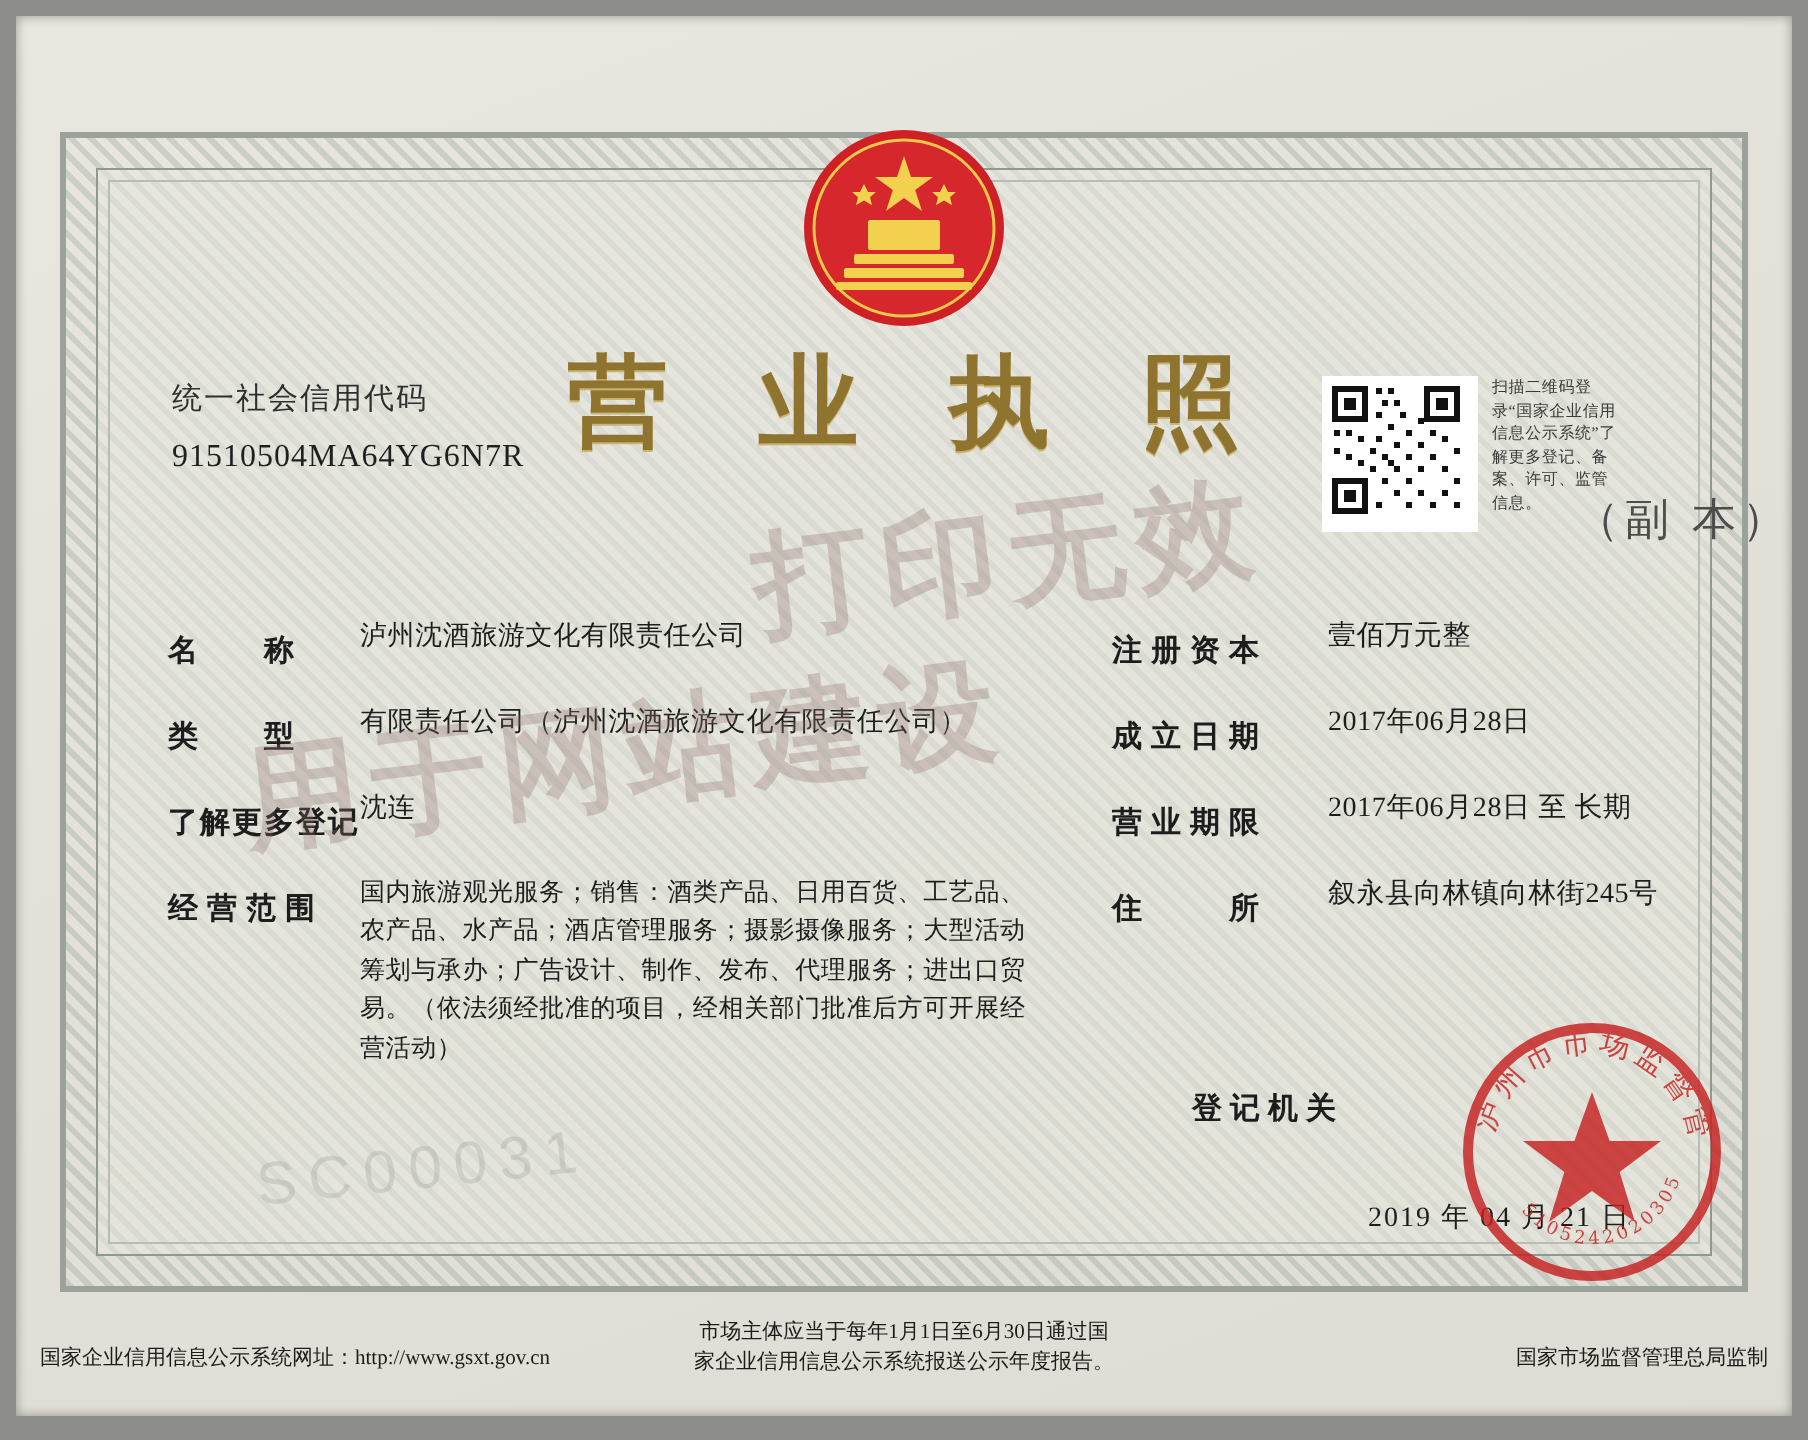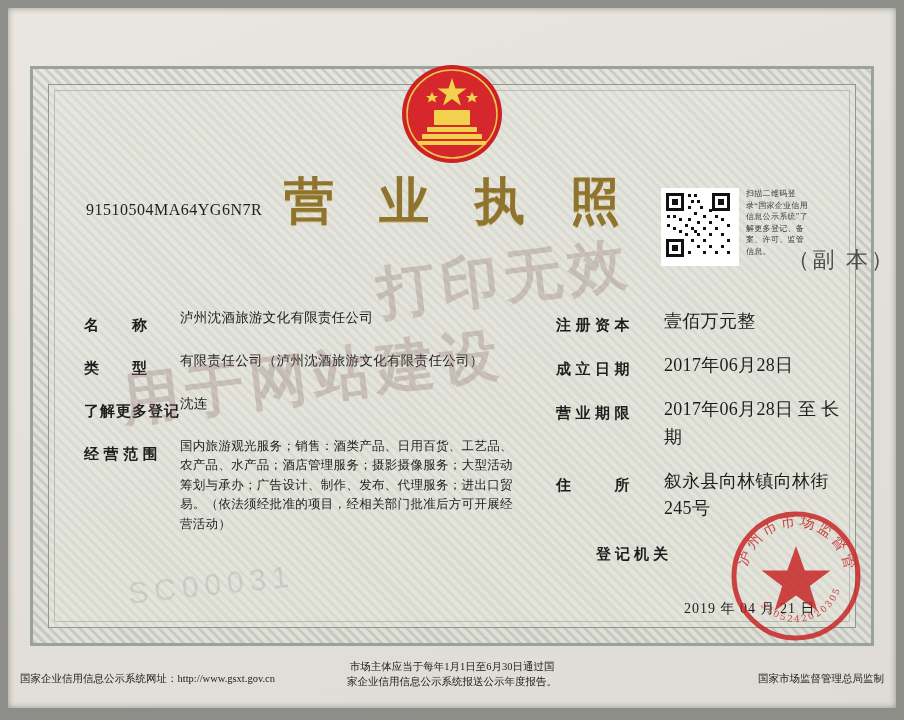--- a/index.html
+++ b/index.html
@@ -183,21 +183,21 @@
   .row .v {
     font-size: 12.5px;
     color: #1d1d1d;
     line-height: 1.55;
     letter-spacing: 0.3px;
     flex: 1 1 auto;
   }
   .v.big { font-size: 13.5px; }
 
   .fields-right .row .k { flex: 0 0 108px; }
-  .fields-right .row .v { font-size: 18px; }
+  .fields-right .row .v { font-size: 14px; }
 
   
   .registry {
     position: absolute;
     left: 588px;
     top: 537px;
     font-size: 15px;
     letter-spacing: 4px;
     color: #1d1d1d;
     font-weight: 600;
@@ -309,20 +309,21 @@
         </g>
       </svg>
     </div>
 
     <div class="title-block">
       <div class="title">营 业 执 照</div>
       <div class="subtitle">（副 本）</div>
     </div>
 
     <div class="credit">
+      <div class="lbl">统一社会信用代码</div>
       <div class="val">91510504MA64YG6N7R</div>
     </div>
 
     <div class="qr-wrap">
       <div class="qr">
         <svg viewBox="0 0 70 70" width="70" height="70">
           <rect width="70" height="70" fill="#ffffff"></rect>
           <g fill="#111">
             <rect x="3" y="3" width="18" height="18"></rect>
               <rect x="6" y="6" width="12" height="12" fill="#fff"></rect>

